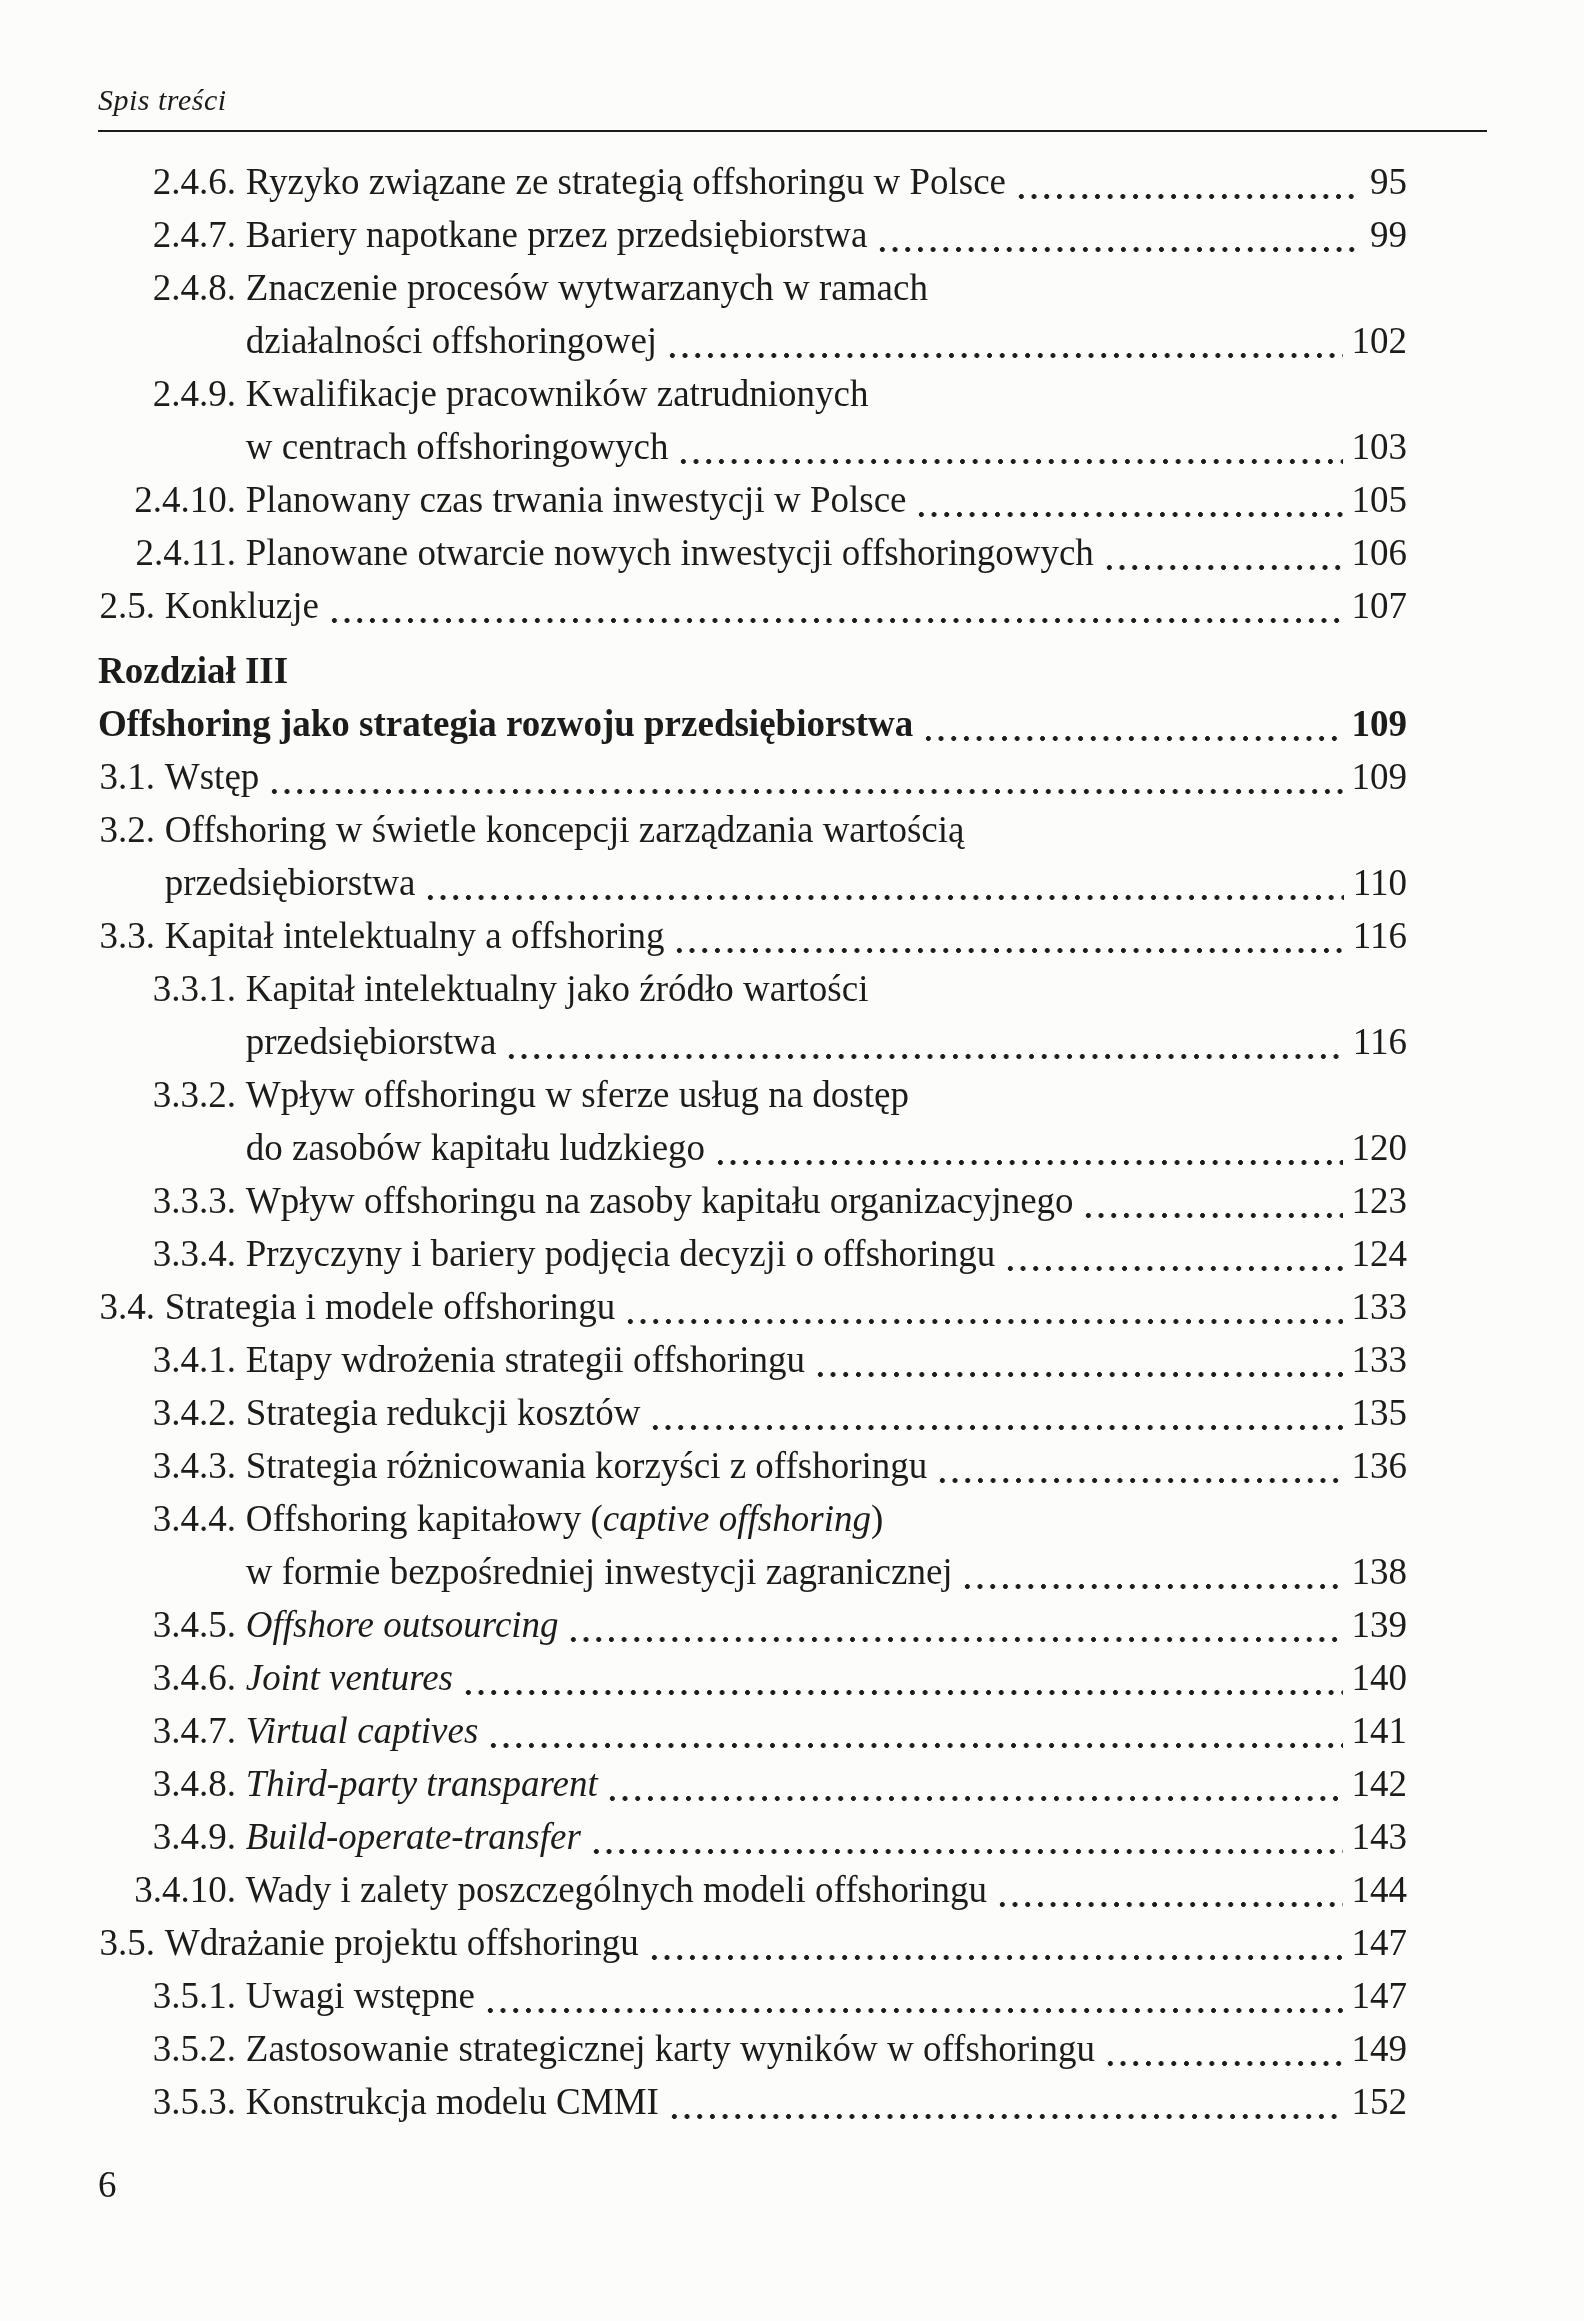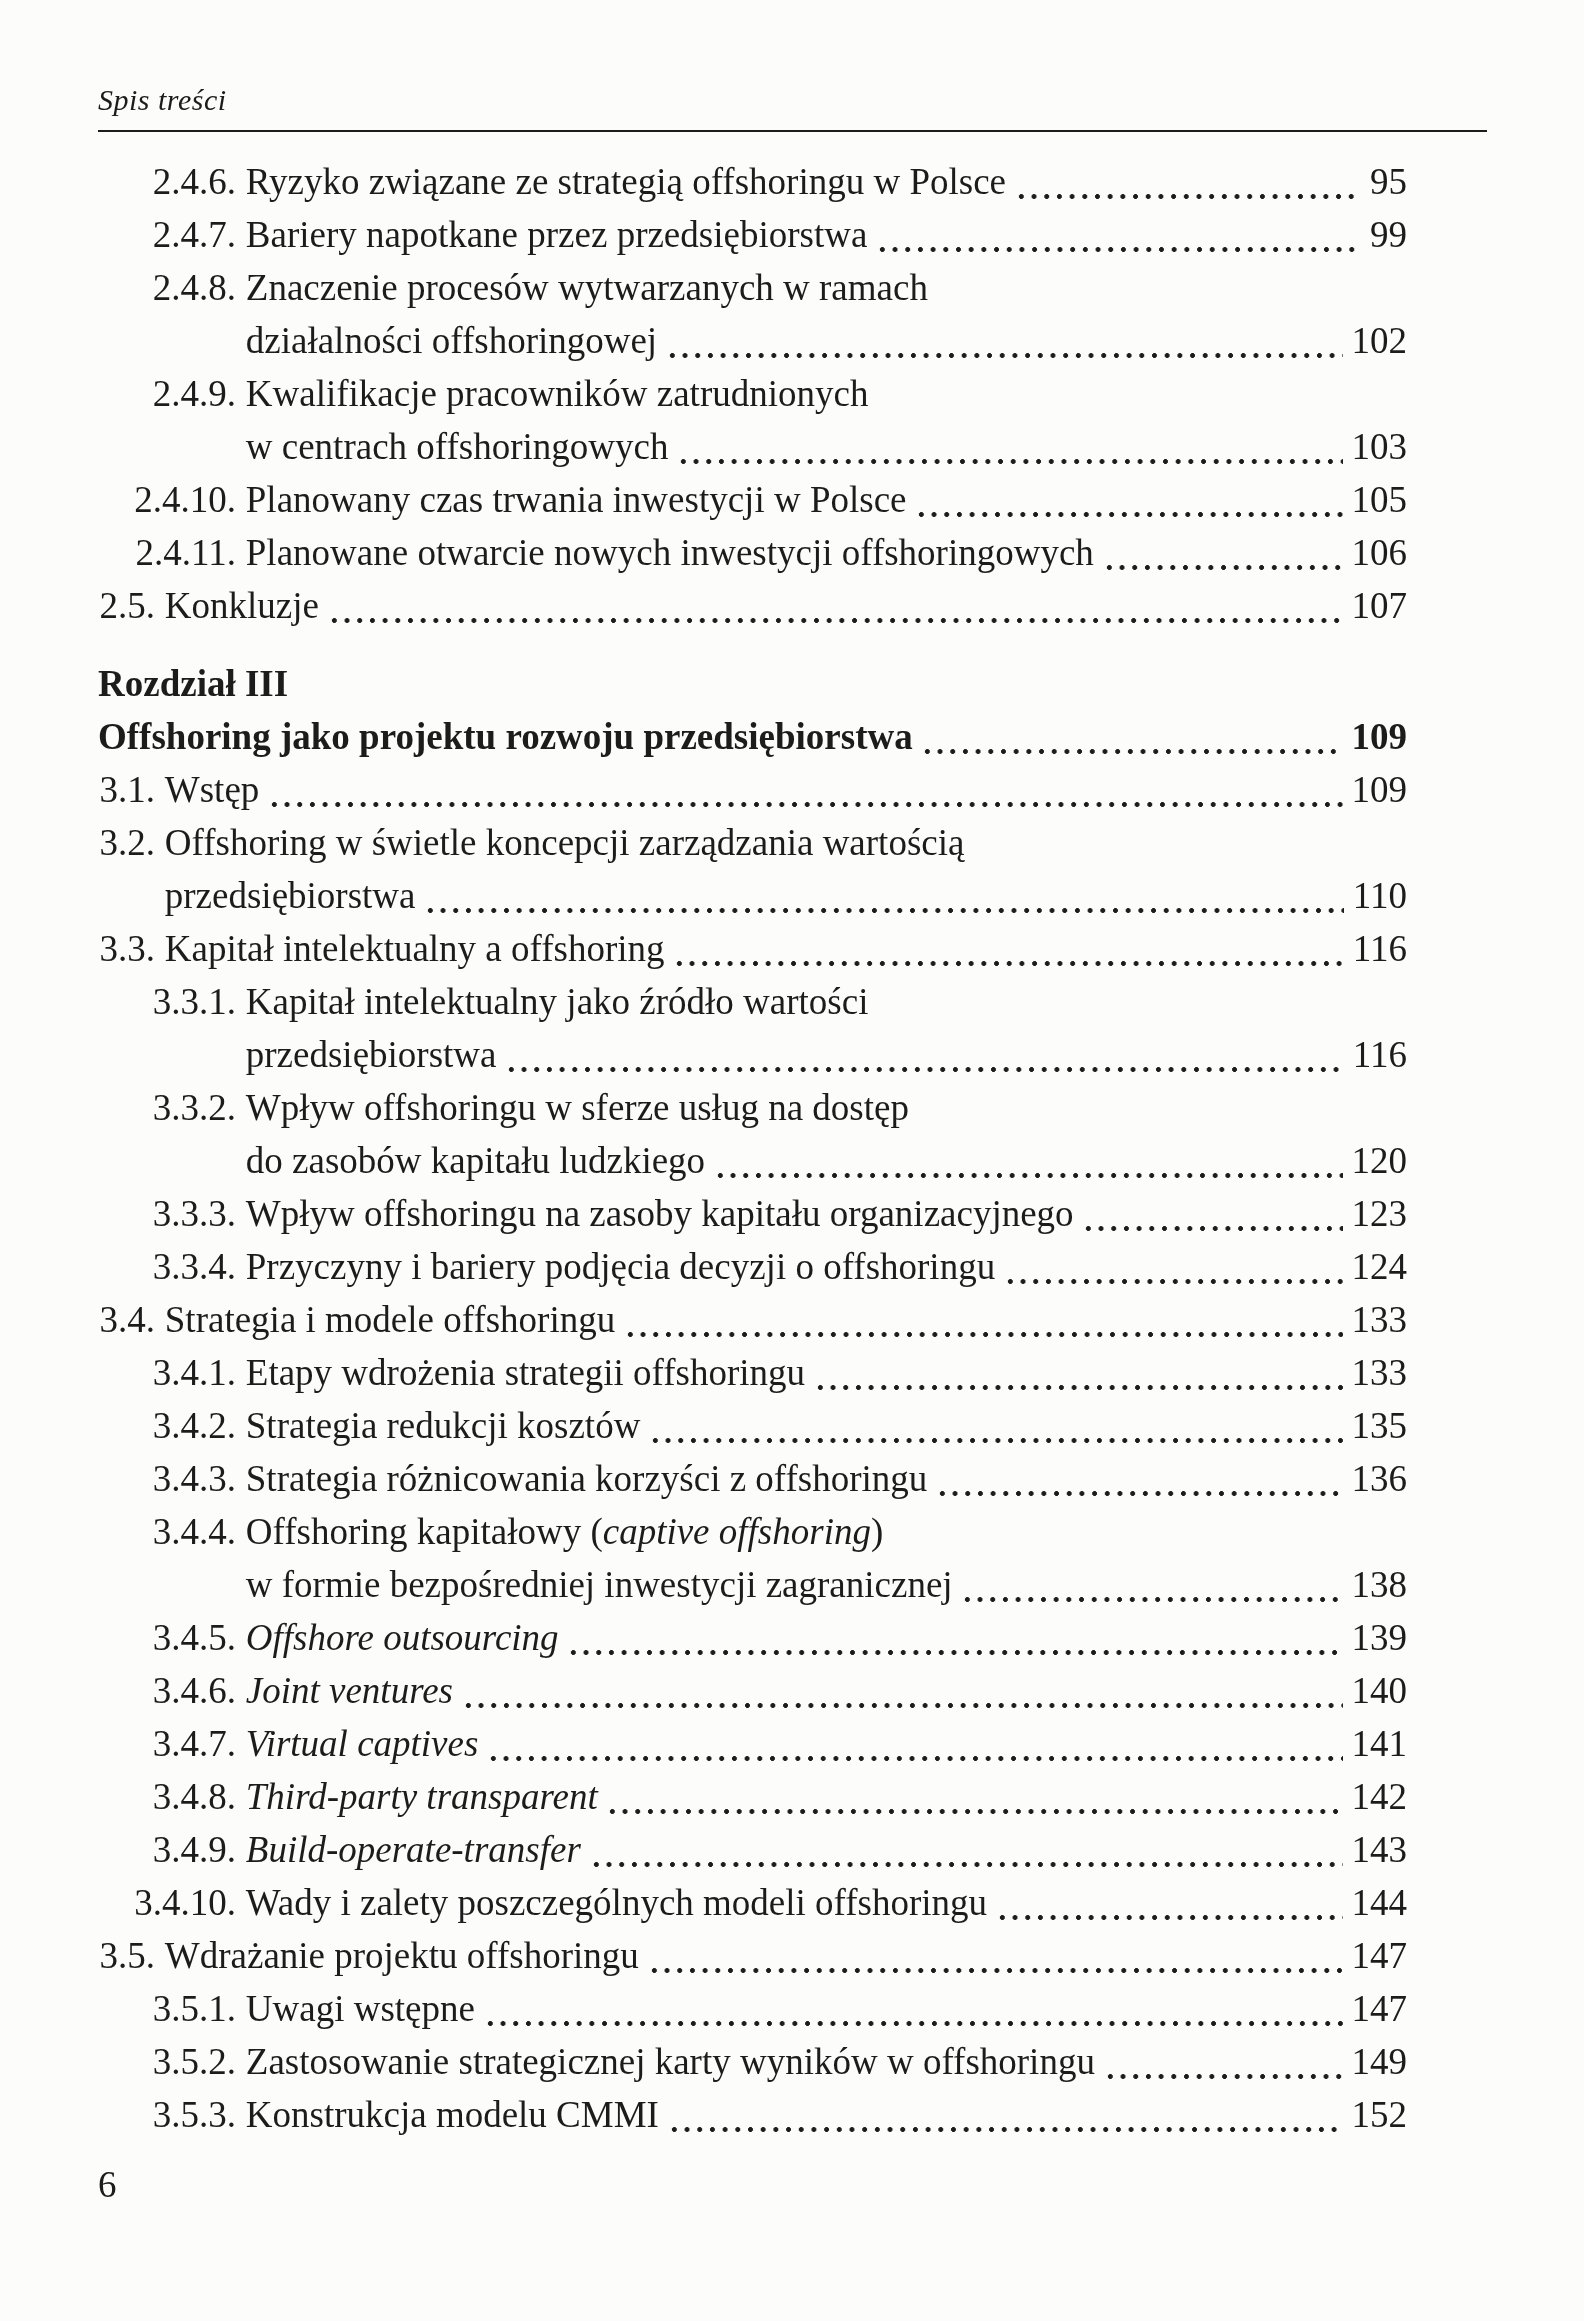--- a/index.html
+++ b/index.html
@@ -30,21 +30,21 @@
     border: none;
     border-top: 2.9px solid var(--ink, #1c1c1c);
     margin-top: 12.7px;
   }
   .toc {
     position: absolute;
     left: 98px;
     top: 155px;
     width: 1309px;
   }
-  .toc-entry.gap-before { margin-top: 25px; }
+  .toc-entry.gap-before { margin-top: 12px; }
   .toc-line {
     display: flex;
     line-height: 53px;
     white-space: nowrap;
   }
   .toc-num {
     flex: 0 0 auto;
     text-align: right;
   }
   .lv2 > .toc-line > .toc-num { width: 57px; margin-right: 9.8px; }
@@ -144,21 +144,21 @@
           <span class="toc-page">107</span>
         </div>
       </div>
       <div class="toc-entry lv0 bold gap-before">
         <div class="toc-line">
           <span class="toc-text"><span>Rozdział III</span></span>
         </div>
       </div>
       <div class="toc-entry lv0 bold">
         <div class="toc-line">
-          <span class="toc-text"><span>Offshoring jako projektu rozwoju przedsiębiorstwa</span></span>
+          <span class="toc-text"><span>Offshoring jako strategia rozwoju przedsiębiorstwa</span></span>
           <span class="toc-leader"></span>
           <span class="toc-page">109</span>
         </div>
       </div>
       <div class="toc-entry lv2">
         <div class="toc-line">
           <span class="toc-num">3.1.</span>
           <span class="toc-text"><span>Wstęp</span></span>
           <span class="toc-leader"></span>
           <span class="toc-page">109</span>

